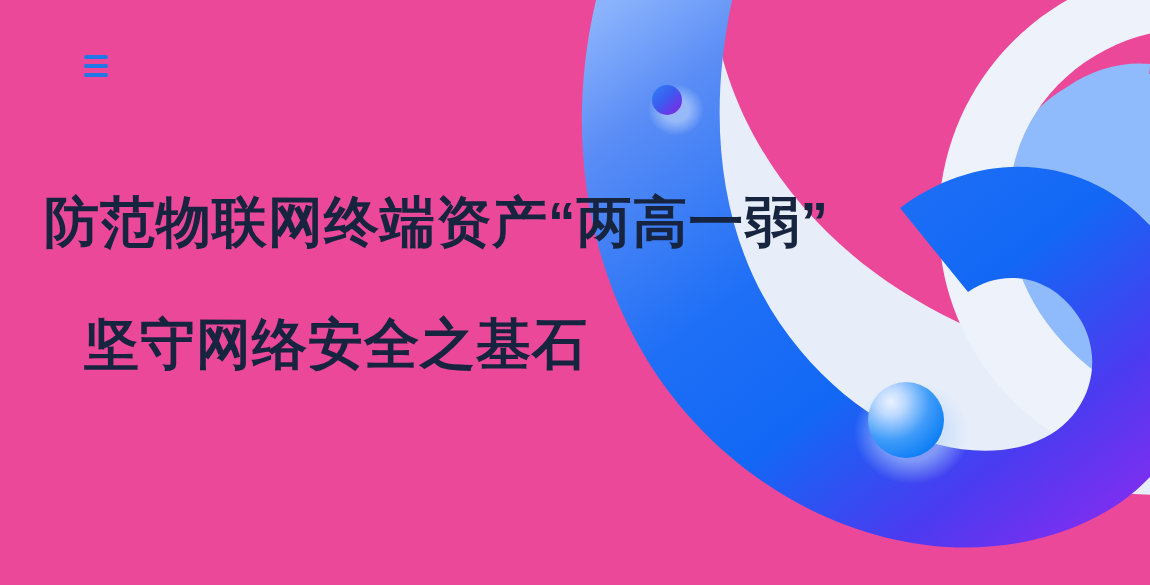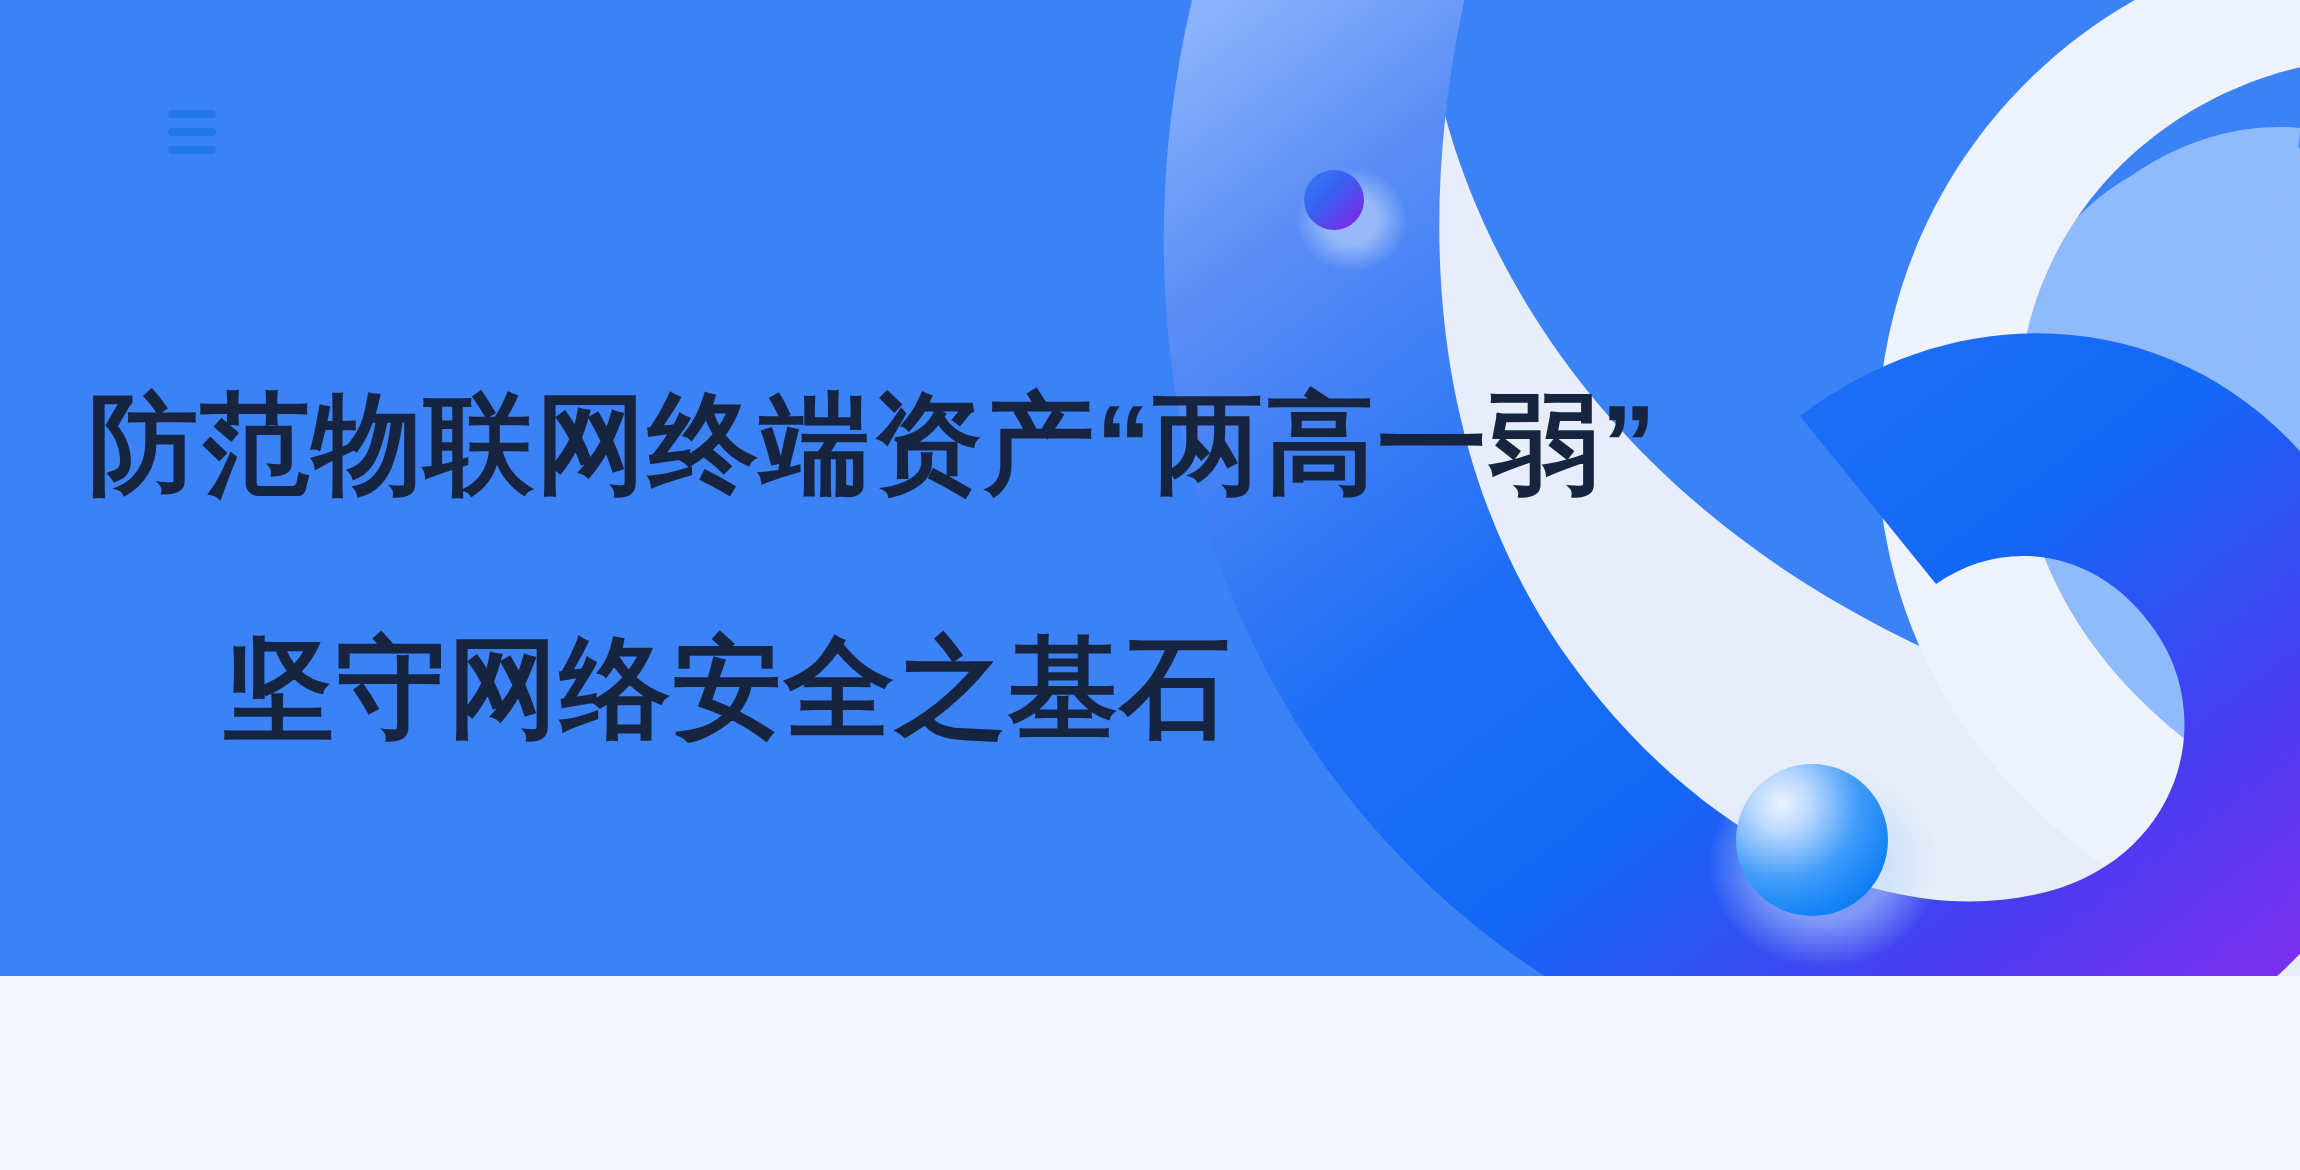--- a/index.html
+++ b/index.html
@@ -13,22 +13,22 @@
   body {
     font-family: "Liberation Sans", "DejaVu Sans", sans-serif;
     background: #f4f8fd;
     position: relative;
   }
 
   #slide {
     position: absolute;
     inset: 0;
     width: 1150px;
-    height: 488px;
-    background: #3b82f6;
+    height: 585px;
+    background: #ec4899;
     overflow: hidden;
   }
 
   
   #decor {
     position: absolute;
     top: 0;
     left: 0;
     width: 1150px;
     height: 585px;
@@ -69,21 +69,21 @@
   }
   .hl-line {
     color: #16243f;
     font-weight: 700;
     font-size: 55px;
     line-height: 72px;
     letter-spacing: 1px;
     white-space: nowrap;
   }
   .hl-line.line-1 { padding-left: 44px; margin-bottom: 50px; }
-  .hl-line.line-2 { padding-left: 84px; margin-left: 28px; }
+  .hl-line.line-2 { padding-left: 84px; }
 </style>
 </head>
 <body>
 
 <div id="slide">
 
   <svg id="decor" viewBox="0 0 1150 585" width="1150" height="585" xmlns="http://www.w3.org/2000/svg">
     <defs>
       <linearGradient id="gSwoosh" x1="0.18" y1="0" x2="0.95" y2="1">
         <stop offset="0%" stop-color="#8bb3fc"></stop>

